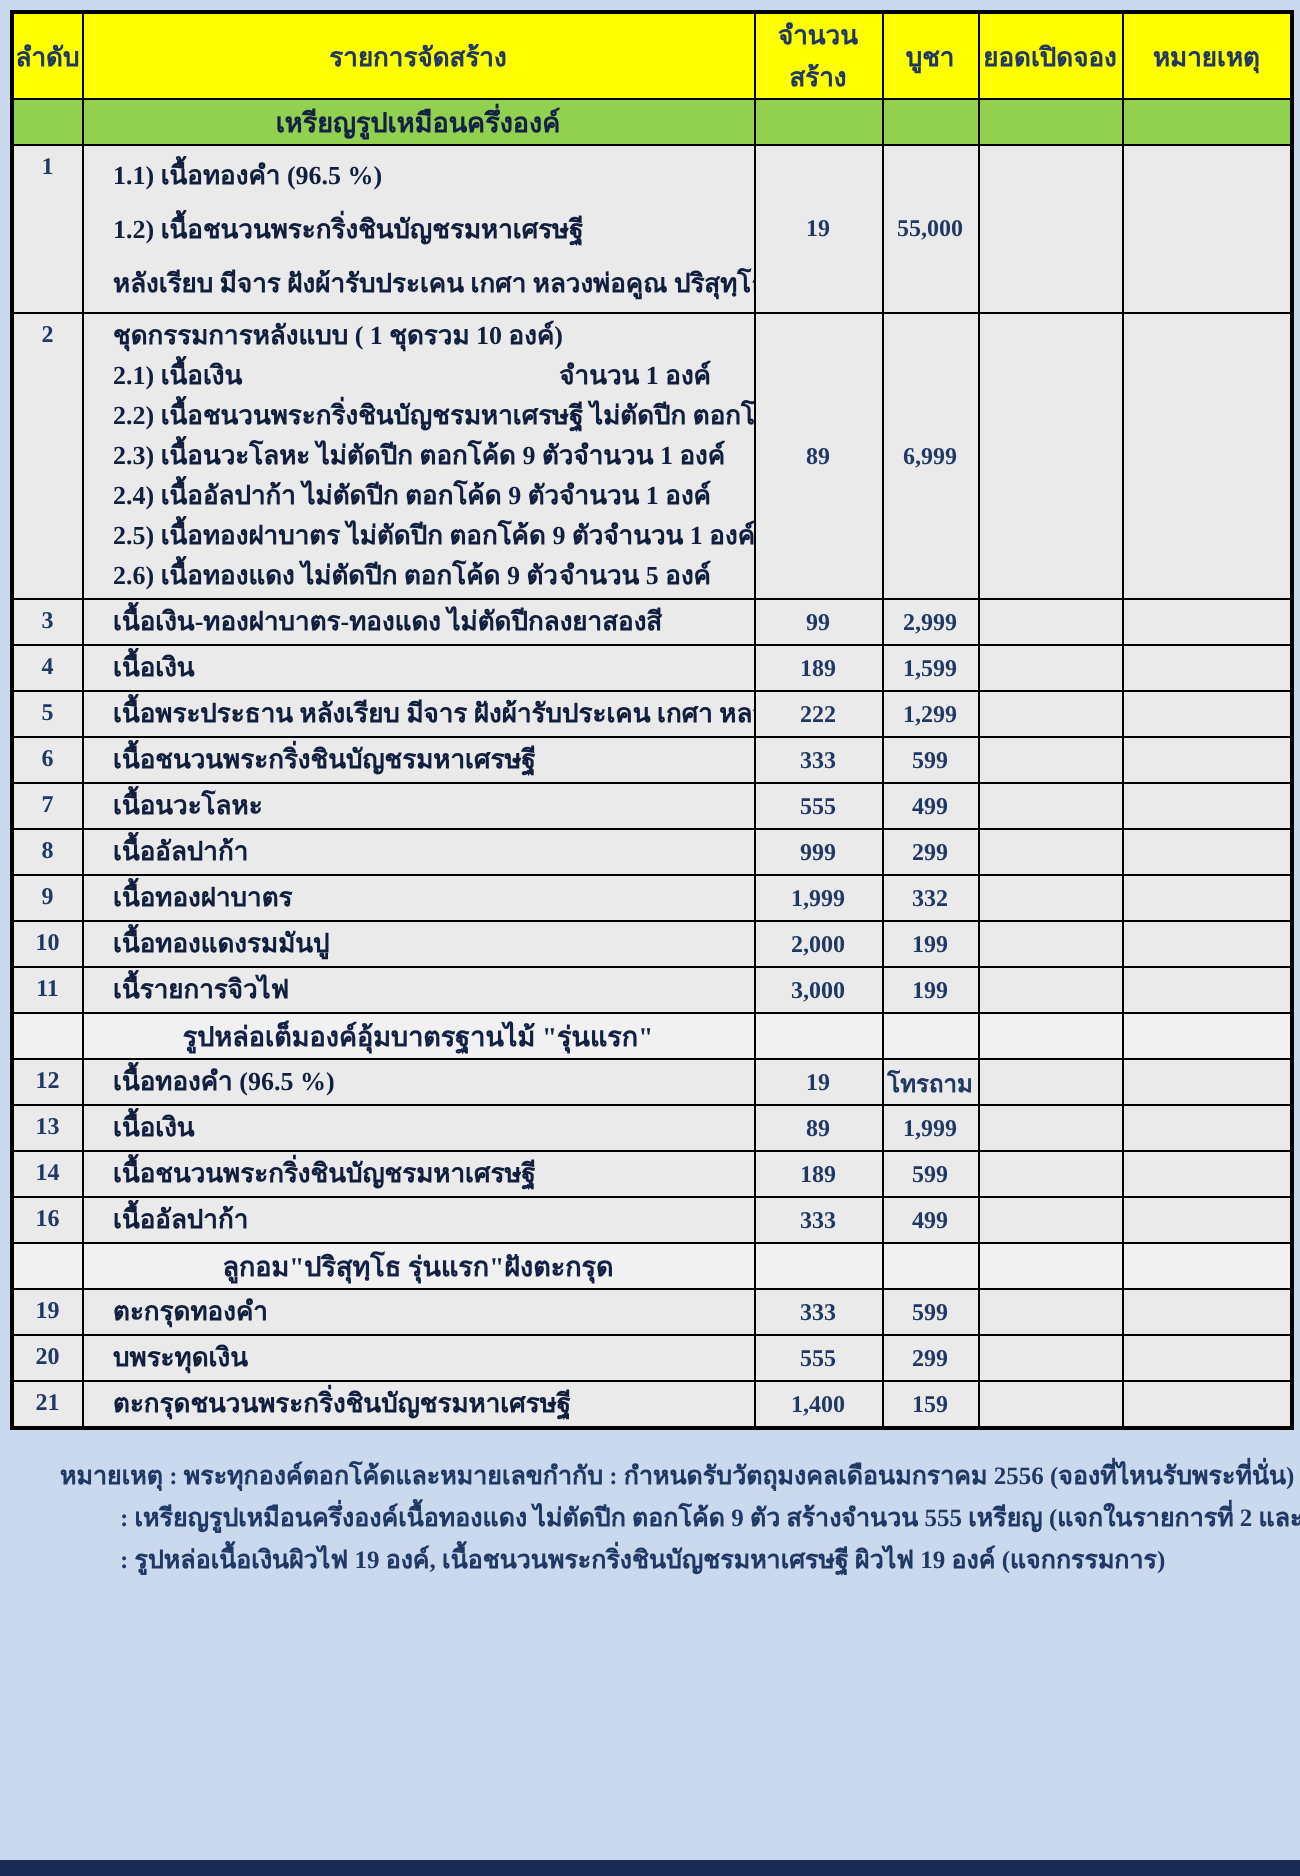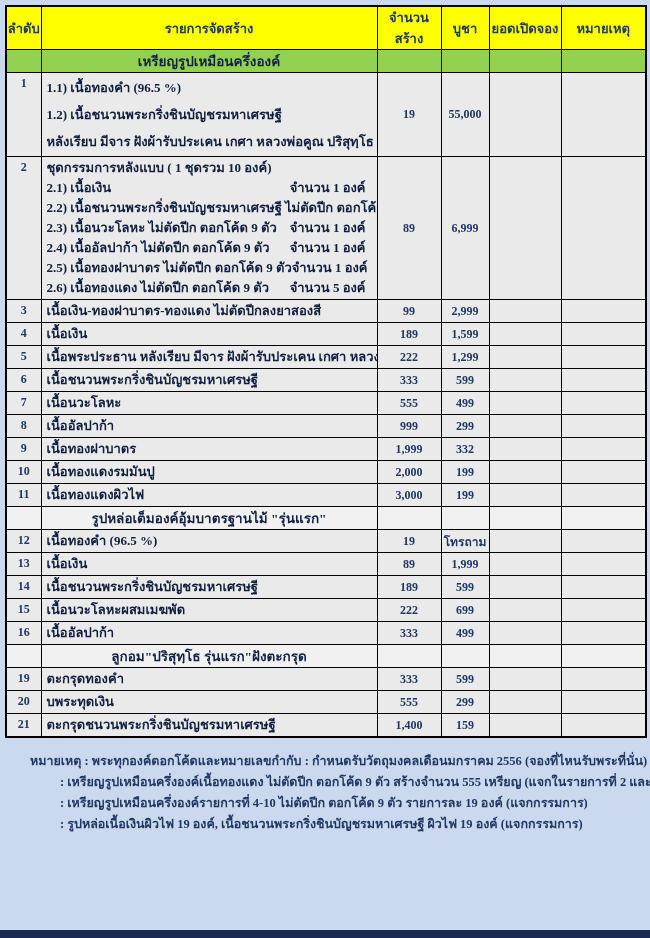--- a/index.html
+++ b/index.html
@@ -43,21 +43,21 @@
   tr.item td { background: #eaeaea; }
   td.no {
     color: #1f3864;
     font-weight: bold;
     font-size: 12px;
     text-align: center;
     vertical-align: top;
     padding-top: 3px;
   }
   td.desc {
-    padding: 1px 5px;
+    padding: 1px 15px;
     font-size: 13px;
     color: #101f3e;
     font-weight: bold;
     vertical-align: middle;
   }
   td.desc .line {
     line-height: 20px;
     display: flex;
     justify-content: space-between;
     align-items: baseline;
@@ -265,21 +265,21 @@
           </td>
           <td class="num">2,000</td>
           <td class="num">199</td>
           <td class="num"></td>
           <td class="num"></td>
         </tr>
         <tr class="item">
           <td class="no">11</td>
           <td class="desc">
             <div class="line">
-              <span>เนื้อทองแดงผิวไฟ</span>
+              <span>เนื้รายการจิวไฟ</span>
             </div>
           </td>
           <td class="num">3,000</td>
           <td class="num">199</td>
           <td class="num"></td>
           <td class="num"></td>
         </tr>
         <tr class="section light">
           <td></td>
           <td class="sec-title">รูปหล่อเต็มองค์อุ้มบาตรฐานไม้ "รุ่นแรก"</td>
@@ -314,32 +314,20 @@
         </tr>
         <tr class="item">
           <td class="no">14</td>
           <td class="desc">
             <div class="line">
               <span>เนื้อชนวนพระกริ่งชินบัญชรมหาเศรษฐี</span>
             </div>
           </td>
           <td class="num">189</td>
           <td class="num">599</td>
-          <td class="num"></td>
-          <td class="num"></td>
-        </tr>
-        <tr class="item">
-          <td class="no">15</td>
-          <td class="desc">
-            <div class="line">
-              <span>เนื้อนวะโลหะผสมเมฆพัด</span>
-            </div>
-          </td>
-          <td class="num">222</td>
-          <td class="num">699</td>
           <td class="num"></td>
           <td class="num"></td>
         </tr>
         <tr class="item">
           <td class="no">16</td>
           <td class="desc">
             <div class="line">
               <span>เนื้ออัลปาก้า</span>
             </div>
           </td>
@@ -391,18 +379,17 @@
           <td class="num">159</td>
           <td class="num"></td>
           <td class="num"></td>
         </tr>
       </tbody>
   </table>
 
   <div class="notes">
       <div class="note-line">หมายเหตุ : พระทุกองค์ตอกโค้ดและหมายเลขกำกับ  : กำหนดรับวัตถุมงคลเดือนมกราคม 2556 (จองที่ไหนรับพระที่นั่น)</div>
       <div class="note-line indent">: เหรียญรูปเหมือนครึ่งองค์เนื้อทองแดง ไม่ตัดปีก ตอกโค้ด 9 ตัว สร้างจำนวน 555 เหรียญ (แจกในรายการที่ 2 และกรรมการผู้อุปถัมภ์)</div>
-      <div class="note-line indent">: เหรียญรูปเหมือนครึ่งองค์รายการที่ 4-10 ไม่ตัดปีก ตอกโค้ด 9 ตัว รายการละ 19 องค์ (แจกกรรมการ)</div>
       <div class="note-line indent">: รูปหล่อเนื้อเงินผิวไฟ 19 องค์, เนื้อชนวนพระกริ่งชินบัญชรมหาเศรษฐี ผิวไฟ 19 องค์ (แจกกรรมการ)</div>
     </div>
 </div>
 
 <div class="bottom-bar"></div>
 
 </body></html>

